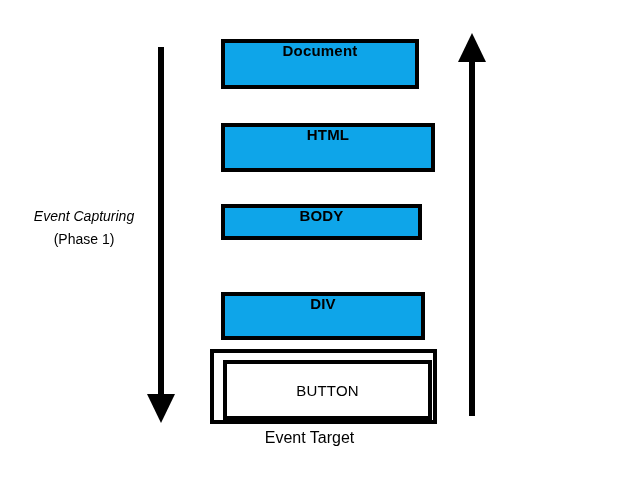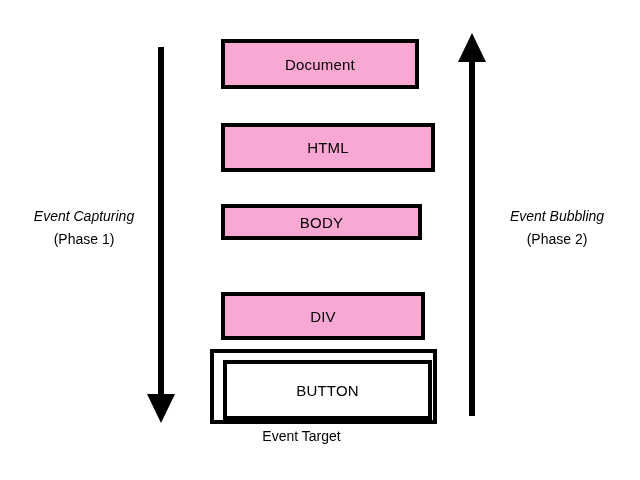--- a/index.html
+++ b/index.html
@@ -15,25 +15,26 @@
     overflow: hidden;
     font-family: "Liberation Sans", sans-serif;
     color: #000000;
     -webkit-font-smoothing: antialiased;
   }
 
   
   .node-box {
     position: absolute;
     box-sizing: border-box;
-    background: #f9a8d4;
+    background: #0ea5e9;
     border: 4px solid #000000;
     display: flex;
-    align-items: center;
+    align-items: flex-start;
     justify-content: center;
+    font-weight: bold;
   }
   .node-label {
     font-size: 15px;
     line-height: 1;
     letter-spacing: 0.2px;
     color: #000000;
     white-space: nowrap;
   }
 
   #box-document { left: 221px; top: 39px;  width: 198px; height: 50px; }
@@ -58,24 +59,24 @@
     border: 4px solid #000000;
     background: #ffffff;
     display: flex;
     align-items: center;
     justify-content: center;
   }
 
   
   #event-target-caption {
     position: absolute;
-    left: 4px; top: 429px;
+    left: 12px; top: 429px;
     width: 595px;
     text-align: center;
-    font-size: 14px;
+    font-size: 16px;
     line-height: 1.1;
     color: #000000;
   }
 
   
   .arrow-svg {
     position: absolute;
     display: block;
   }
   #arrow-capturing { left: 142px; top: 30px;  width: 38px; height: 395px; }
@@ -132,18 +133,14 @@
     </div>
   </div>
 
   <div id="event-target-caption">Event Target</div>
 
   <div id="label-capturing" class="phase-label">
     <span class="phase-title">Event Capturing</span>
     <span class="phase-sub">(Phase 1)</span>
   </div>
 
-  <div id="label-bubbling" class="phase-label">
-    <span class="phase-title">Event Bubbling</span>
-    <span class="phase-sub">(Phase 2)</span>
-  </div>
 
 </div>
 
 </body></html>

